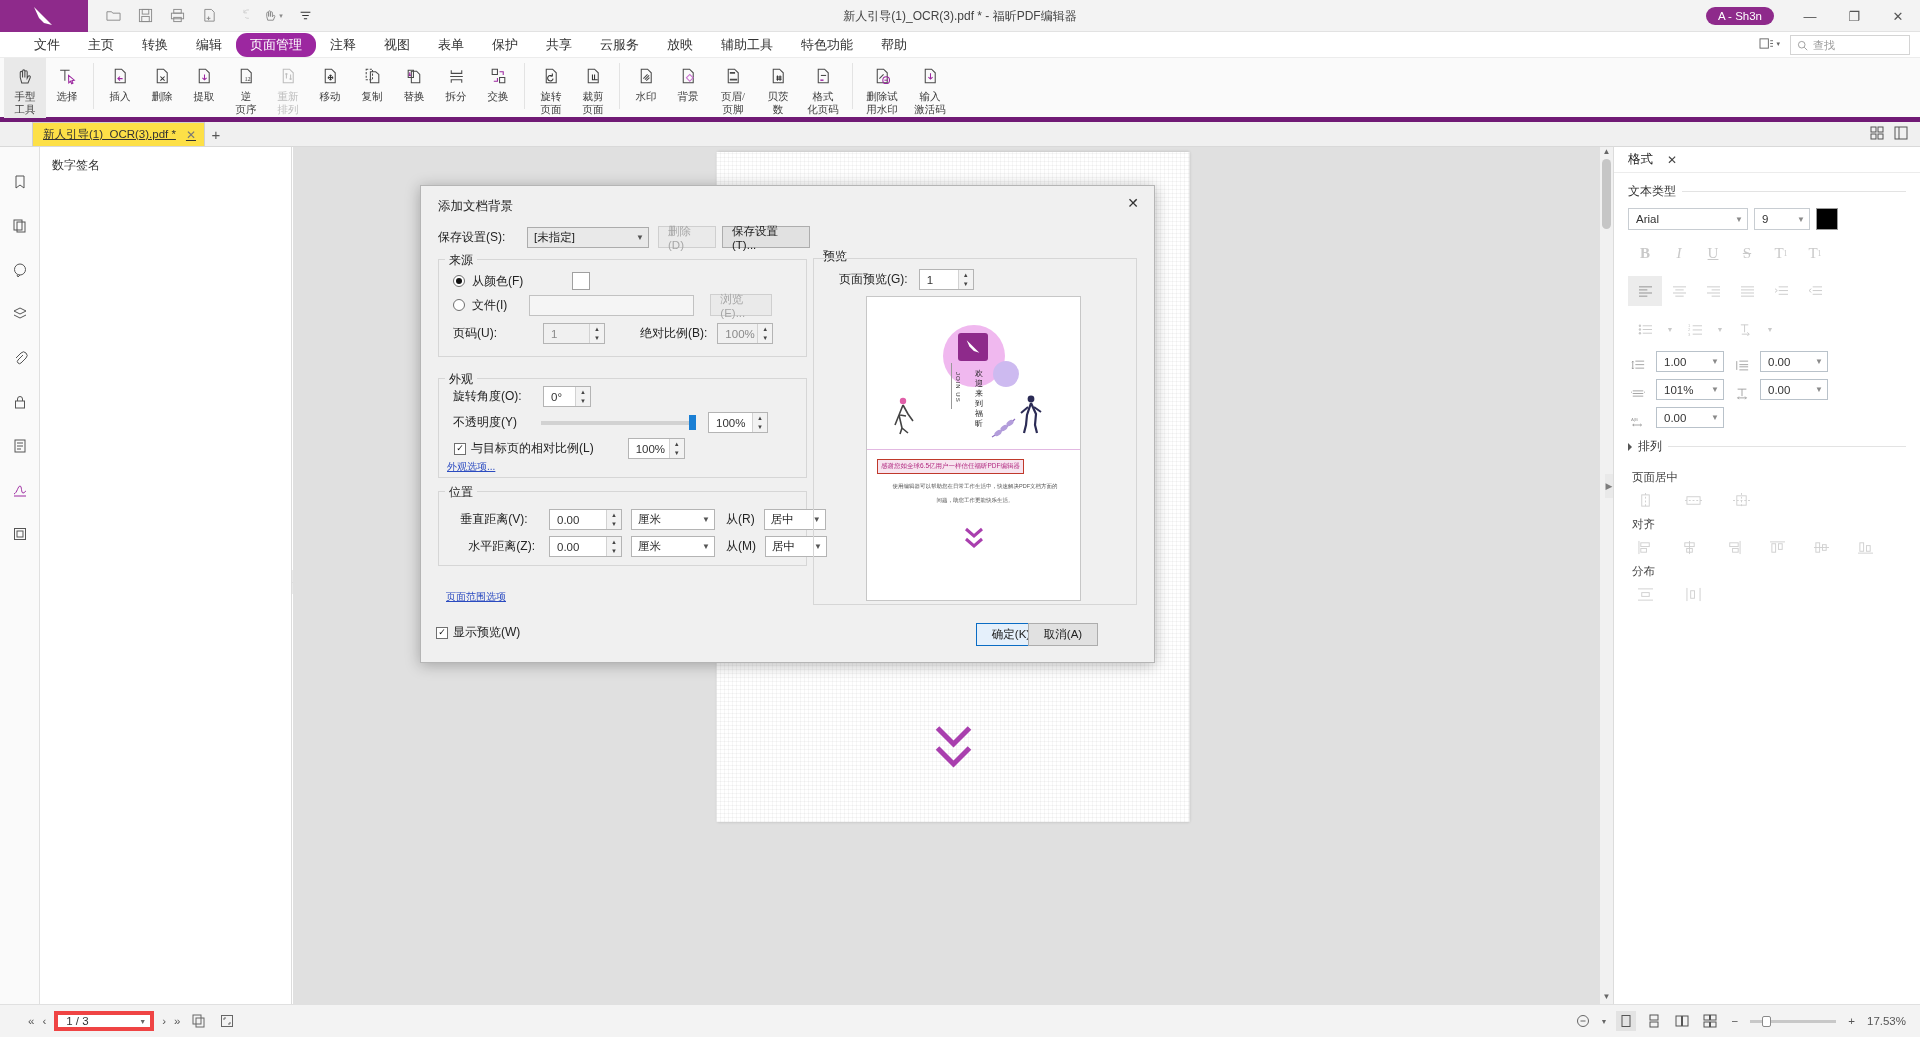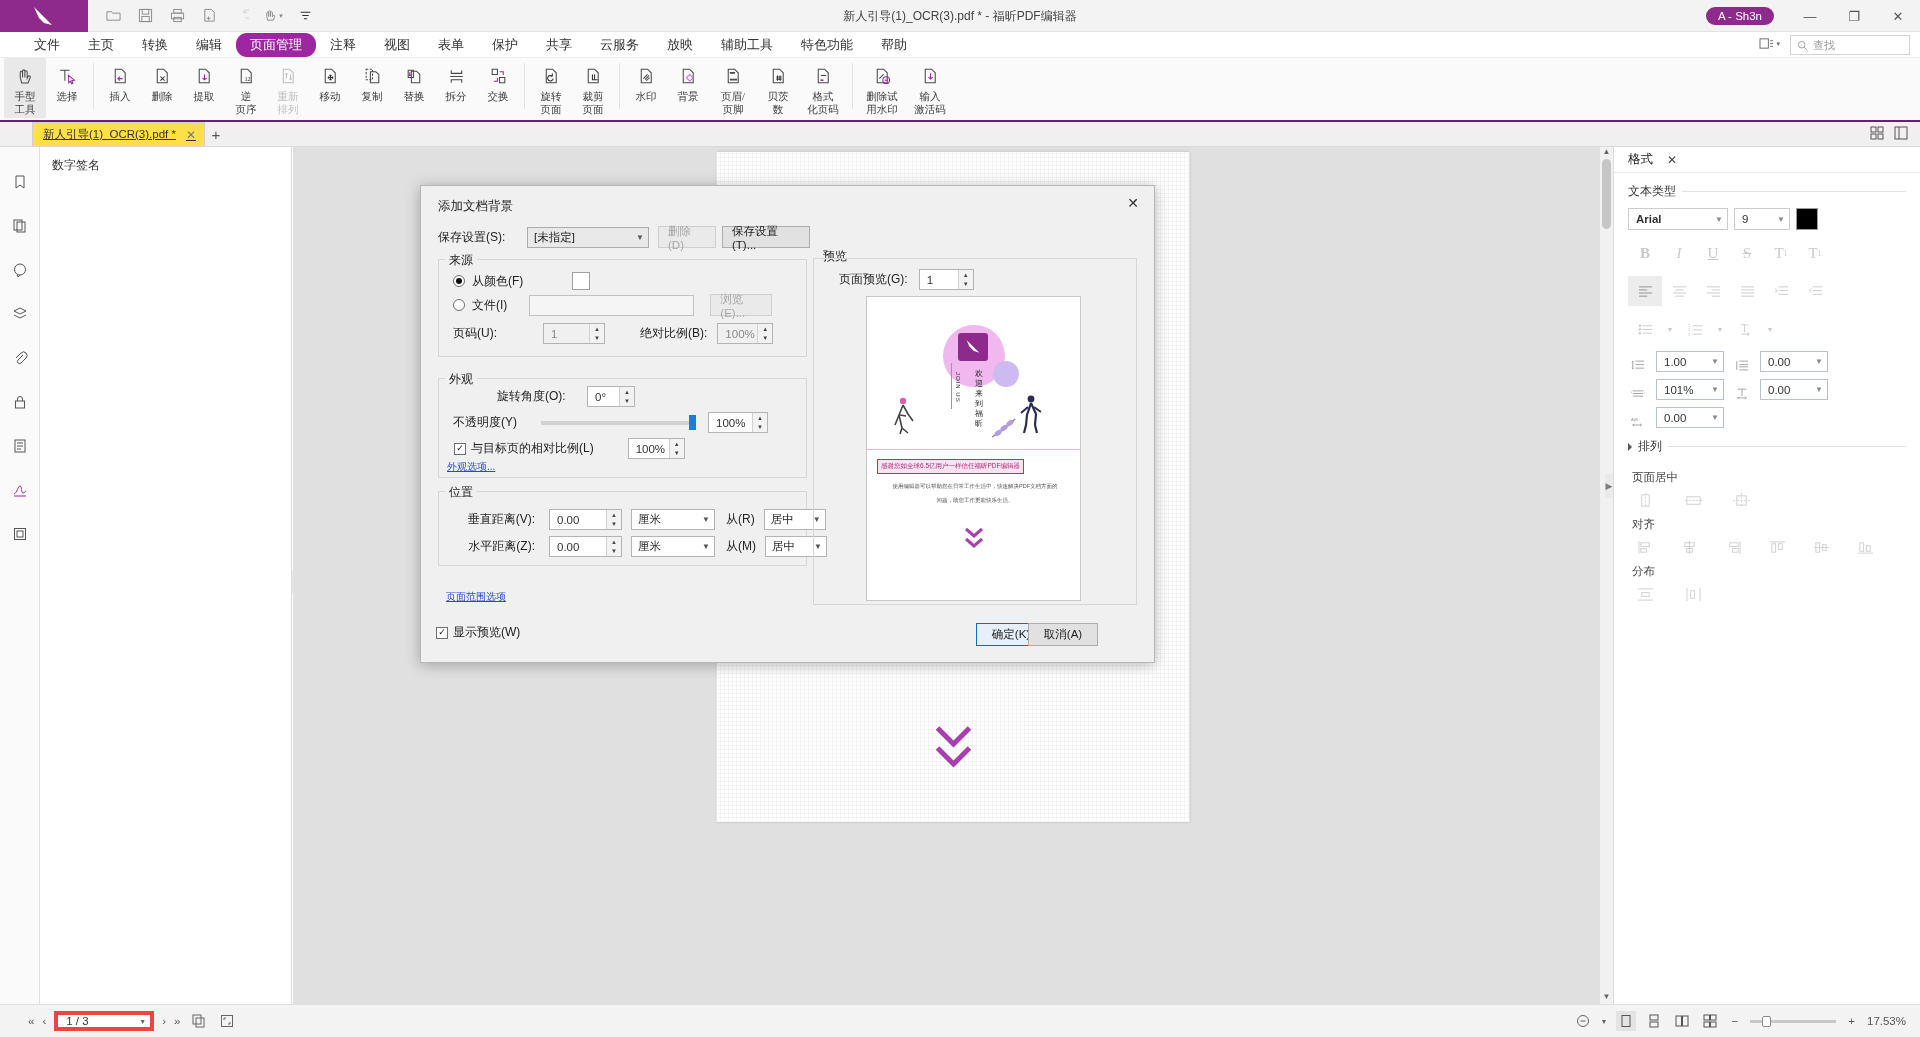--- a/index.html
+++ b/index.html
@@ -31,21 +31,21 @@
     display:flex; align-items:center; padding-left:20px; border-bottom:1px solid #ececec; }
   .menuitem{ padding:3px 14px; font-size:13px; color:#333; border-radius:11px; white-space:nowrap; }
   .menuitem.active{ background:#9c27a0; color:#fff; }
   .menu-right{ position:absolute; right:10px; top:3px; display:flex; align-items:flex-start; gap:6px; }
   .searchbox{ width:120px; height:20px; border:1px solid #d4d4d4; background:#fff; font-size:11px;
     color:#9a9a9a; display:flex; align-items:center; padding-left:6px; gap:5px; }
   .ic-btn{ display:flex; align-items:center; color:#666; font-size:12px; gap:2px; padding:2px 4px; }
 
   
   .ribbon{ position:absolute; left:0; top:58px; width:1920px; height:64px; background:#fafafa;
-    border-bottom:2px solid #701a75; display:flex; align-items:flex-start; padding-left:4px;font-family:Liberation Serif, serif; }
+    border-bottom:5px solid #701a75; display:flex; align-items:flex-start; padding-left:4px;font-family:Liberation Serif, serif; }
   .rgroup{ display:flex; align-items:flex-start; height:62px; }
   .rsep{ width:1px; height:46px; background:#e3e3e3; margin:5px 5px 0 5px; }
   .ritem{ width:42px; min-width:42px; height:60px; display:flex; flex-direction:column;
     align-items:center; justify-content:flex-start; padding-top:5px; cursor:default; }
   .ritem.wide{ width:48px; min-width:48px; }
   .ritem.sel{ background:#e9e9e9; }
   .ritem .rico{ height:26px; display:flex; align-items:center; justify-content:center; color:#4a4a4a; }
   .ritem .rlab{ font-size:10.5px; color:#3b3b3b; line-height:11px; text-align:center; margin-top:2px; white-space:nowrap; }
   .ritem.dim .rico, .ritem.dim .rlab{ color:#bdbdbd; }
 
@@ -597,21 +597,21 @@
     <span class="fmt-tab">格式</span>
     <span class="fmt-x">✕</span>
   </div>
 
   <div class="fmt-sec">
     <div class="fmt-h">
       <span class="txt">文本类型</span>
       <span class="ln"></span>
     </div>
     <div class="row" style="gap:6px;">
-      <div class="fld" style="width:100px;font-weight:bold;">
+      <div class="fld" style="width:120px;">
         <span>Arial</span>
         <span class="car">▼</span>
       </div>
       <div class="fld" style="width:56px;">
         <span>9</span>
         <span class="car">▼</span>
       </div>
       <div class="swatch"></div>
     </div>
 
@@ -953,21 +953,21 @@
             <div>▲</div>
             <div>▼</div>
           </span>
       </span>
     </div>
 
     <div class="group" style="left:17px;top:192px;width:369px;height:100px;"></div>
     <div class="glabel" style="left:24px;top:185px;">外观</div>
 
     <div class="row" style="position:absolute;left:32px;top:200px;align-items:center;">
-      <span class="lbl" style="width:82px;margin-left:44px;">旋转角度(O):</span>
+      <span class="lbl" style="width:82px;">旋转角度(O):</span>
       <span class="spin" style="width:48px;margin-left:8px;">
         <span>0°</span>
         <span class="spinbtns">
             <div>▲</div>
             <div>▼</div>
           </span>
       </span>
     </div>
 
     <div class="row" style="position:absolute;left:32px;top:226px;align-items:center;">
@@ -995,21 +995,21 @@
           </span>
       </span>
     </div>
 
     <div class="link" style="position:absolute;left:26px;top:274px;">外观选项...</div>
 
     <div class="group" style="left:17px;top:305px;width:369px;height:75px;"></div>
     <div class="glabel" style="left:24px;top:298px;">位置</div>
 
     <div class="row" style="position:absolute;left:32px;top:323px;align-items:center;">
-      <span class="lbl" style="width:82px;text-align:right;">垂直距离(V):</span>
+      <span class="lbl" style="width:82px;text-align:center;">垂直距离(V):</span>
       <span class="spin" style="width:73px;margin-left:14px;">
         <span>0.00</span>
         <span class="spinbtns">
             <div>▲</div>
             <div>▼</div>
           </span>
       </span>
       <span class="combo white" style="width:84px;margin-left:9px;">
         <span>厘米</span>
         <span class="ca">▼</span>

